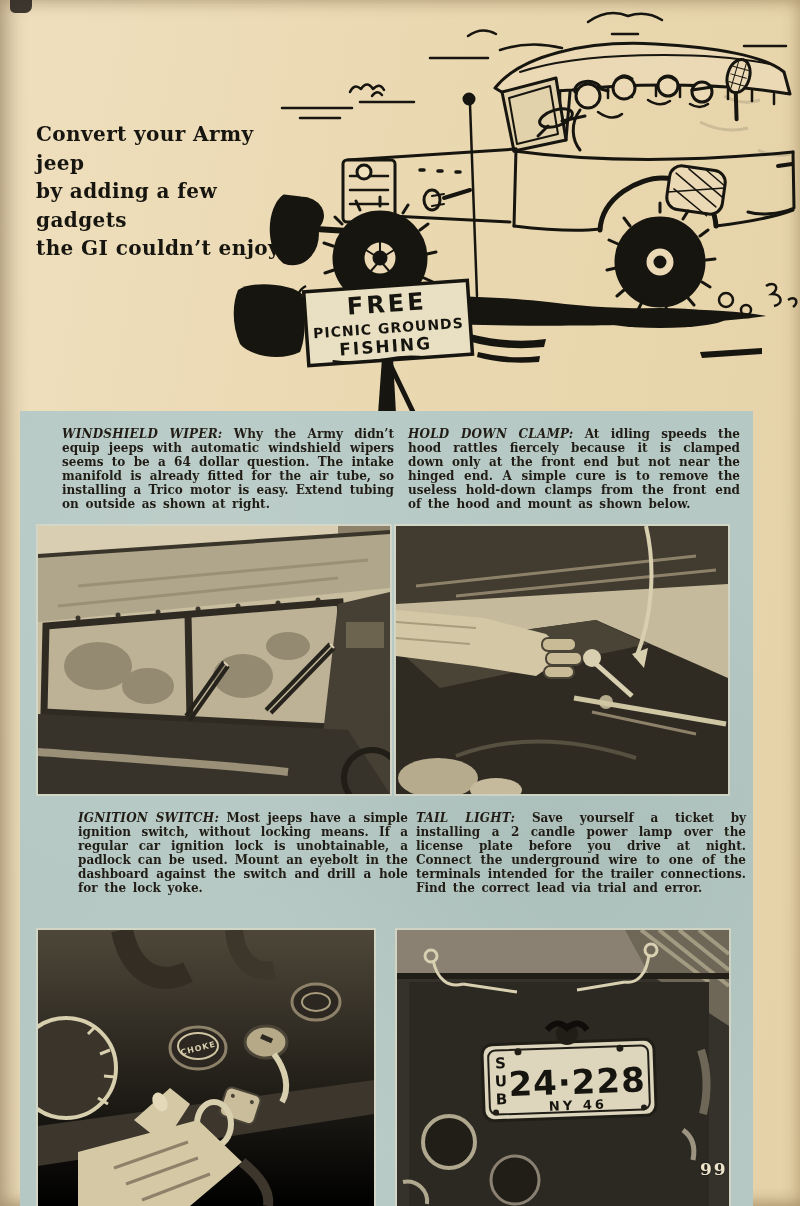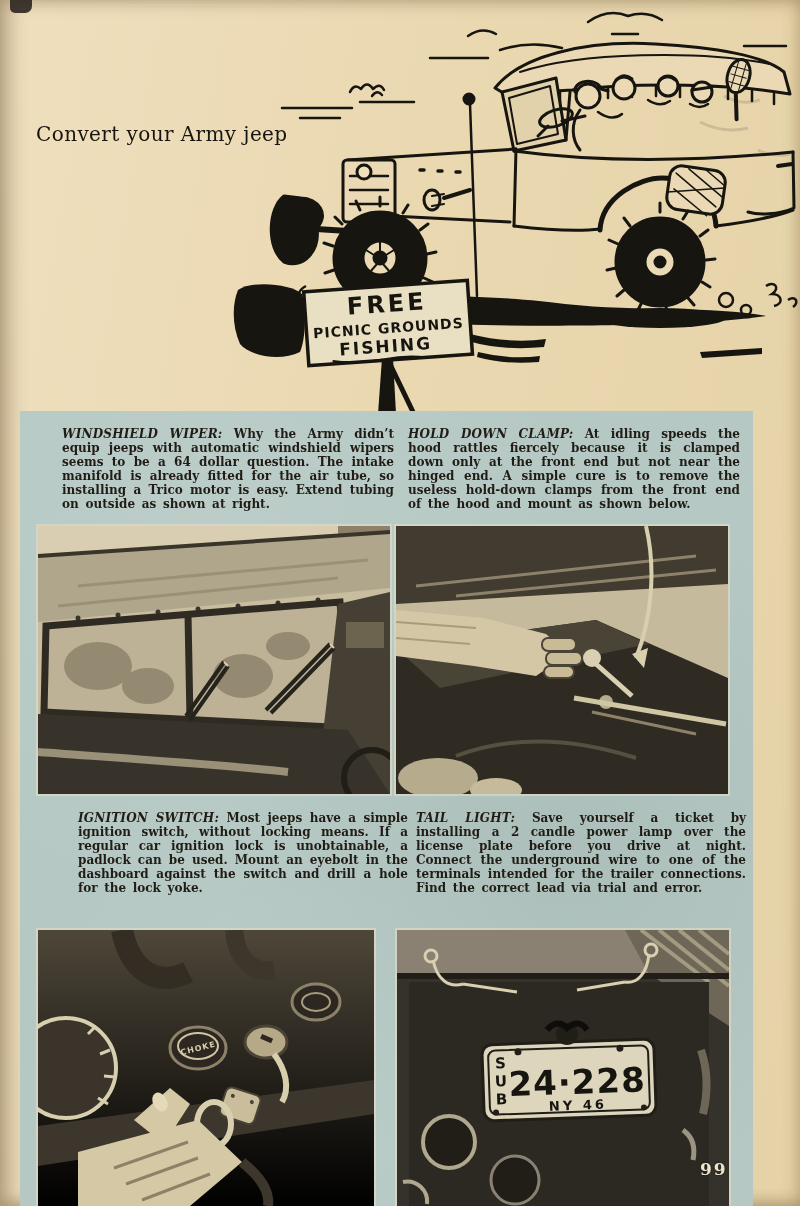--- a/index.html
+++ b/index.html
@@ -11,21 +11,21 @@
     overflow:hidden;
     font-family:"DejaVu Serif", serif;
   }
   .corner-mark{
     position:absolute;left:10px;top:0;width:22px;height:13px;
     background:#2b2620;border-radius:0 0 7px 5px;opacity:.9;
   }
   .cartoon{position:absolute;left:0;top:0;}
   .intro{
     position:absolute;left:36px;top:120px;width:260px;
-    font-weight:normal;font-size:20px;line-height:28.5px;
+    font-weight:bold;font-size:20px;line-height:28.5px;
     color:#17150f;letter-spacing:.4px;
   }
   .intro span{display:block;}
   .panel{
     position:absolute;left:20px;top:411px;width:733px;height:795px;
     background-color:#b5c8c3;
     background-image:
       radial-gradient(circle at 25% 15%, rgba(255,255,255,.10), transparent 45%),
       radial-gradient(circle at 75% 55%, rgba(92,114,108,.10), transparent 50%),
       radial-gradient(circle at 40% 85%, rgba(255,255,255,.07), transparent 40%);
@@ -192,20 +192,22 @@
       <rect x="306" y="286" width="164" height="74" fill="#e9dfc2" stroke="#17150f" stroke-width="3.5"></rect>
       <text class="sign-text" x="388" y="312" font-size="24" letter-spacing="3" text-anchor="middle">FREE</text>
       <text class="sign-text" x="388" y="333" font-size="14" letter-spacing="1" text-anchor="middle">PICNIC GROUNDS</text>
       <text class="sign-text" x="384" y="352" font-size="17" letter-spacing="2" text-anchor="middle">FISHING</text>
       <path d="M330,357 q22,5 52,2 q22,-3 42,1" stroke="#17150f" stroke-width="2" fill="none"></path>
     </g>
   </svg>
 
   <div class="intro">
     <span>Convert your Army jeep</span>
+    <span>by adding a few gadgets</span>
+    <span>the GI couldn’t enjoy.</span>
   </div>
 
   <div class="panel">
 
     <p class="para p-ww"><b class="lead">WINDSHIELD WIPER:</b> <span>Why the Army didn’t equip jeeps with automatic windshield wipers seems to be a 64 dollar question. The intake manifold is already fitted for the air tube, so installing a Trico motor is easy. Extend tubing on outside as shown at right.</span></p>
 
     <p class="para p-hdc"><b class="lead">HOLD DOWN CLAMP:</b> <span>At idling speeds the hood rattles fiercely because it is clamped down only at the front end but not near the hinged end. A simple cure is to remove the useless hold-down clamps from the front end of the hood and mount as shown below.</span></p>
 
     <figure class="photo ph1">
       <svg viewBox="0 0 352 268">

